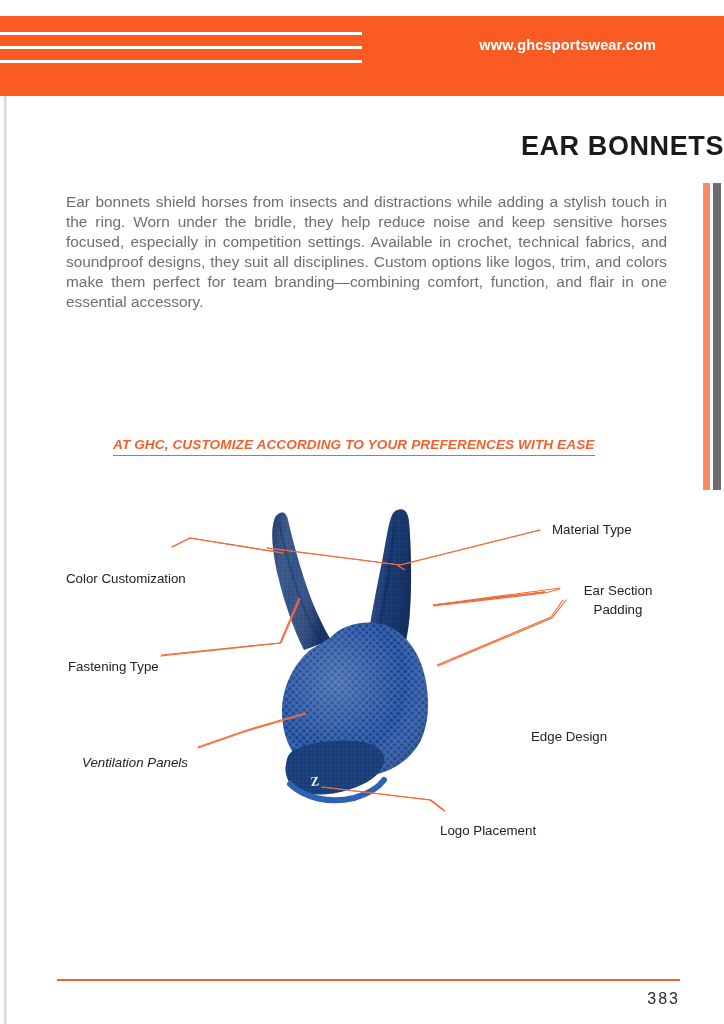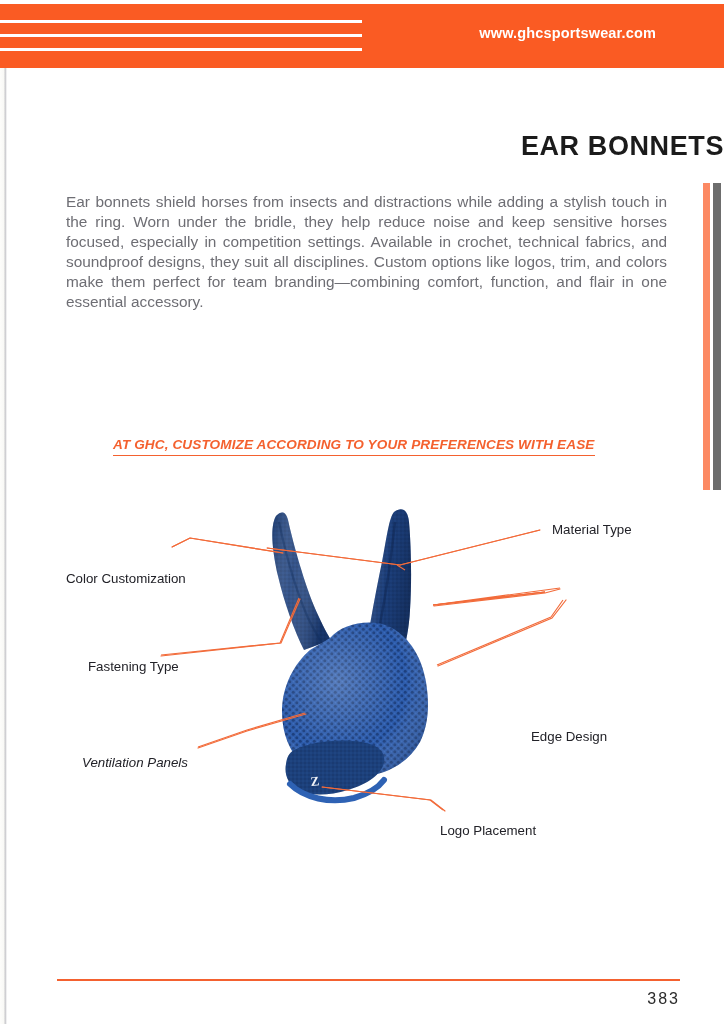--- a/index.html
+++ b/index.html
@@ -38,23 +38,23 @@
     top: 64px;
     width: 5px;
     height: 960px;
     background: linear-gradient(to right, #fdfdfb 0%, #f7f7f4 100%);
   }
 
   
   .header {
     position: absolute;
     left: 0;
-    top: 4px;
-    width: 724px;
-    height: 64px;
+    top: 16px;
+    width: 724px;
+    height: 80px;
     background: #fa5b23;
   }
   .header-rule {
     position: absolute;
     left: 0;
     width: 362px;
     height: 3px;
     background: #ffffff;
   }
   .header-rule.r1 { top: 16px; }
@@ -154,21 +154,21 @@
     color: #222228;
     line-height: 18.5px;
     white-space: pre-line;
   }
 
   
   .c-material       { left: 552px; top: 31px; }
   .c-earsection     { left: 570px; top: 92px; width: 96px; text-align: center; }
   .c-edgedesign     { left: 531px; top: 218px; margin-top: 20px; }
   .c-color          { left: 66px;  top: 80px; }
-  .c-fastening      { left: 88px;  top: 168px; }
+  .c-fastening      { left: 68px;  top: 168px; }
   .c-ventilation    { left: 82px;  top: 264px; font-style: italic; }
   .c-logo           { left: 440px; top: 320px; margin-top: 12px; }
 
   
   .bonnet {
     position: absolute;
     left: 232px;
     top: 8px;
     width: 260px;
     height: 320px;
@@ -326,20 +326,22 @@
         <path d="M438,176 L552,128 L566,110"></path>
         <path d="M172,57 L190,48 L283,63"></path>
         <path d="M161,166 L281,153 L300,109"></path>
         <path d="M198,258 L247,241 L306,224"></path>
         <path d="M322,297 L431,310 L445,321"></path>
       </g>
     </svg>
 
     <div class="callout c-material">Material Type</div>
 
+    <div class="callout c-earsection">Ear Section
+Padding</div>
 
     <div class="callout c-edgedesign">Edge Design</div>
 
     <div class="callout c-color">Color Customization</div>
 
     <div class="callout c-fastening">Fastening Type</div>
 
     <div class="callout c-ventilation">Ventilation Panels</div>
 
     <div class="callout c-logo">Logo Placement</div>

